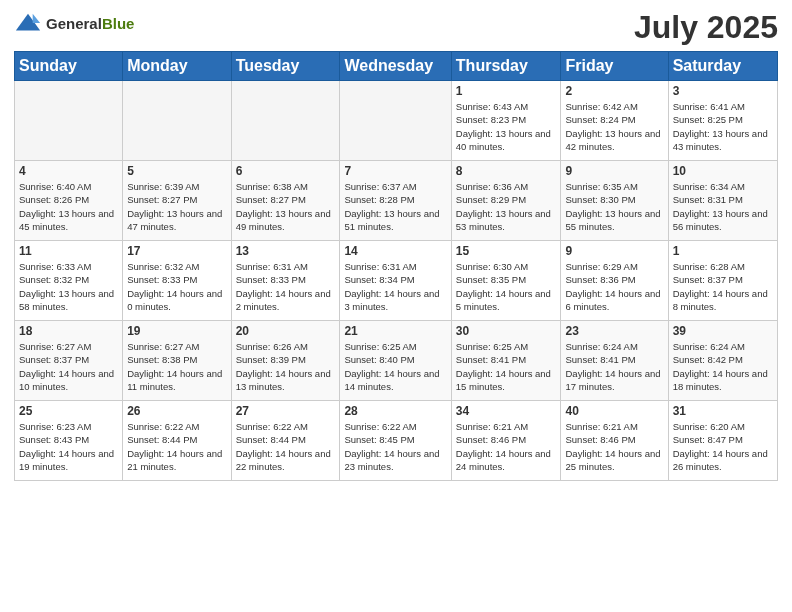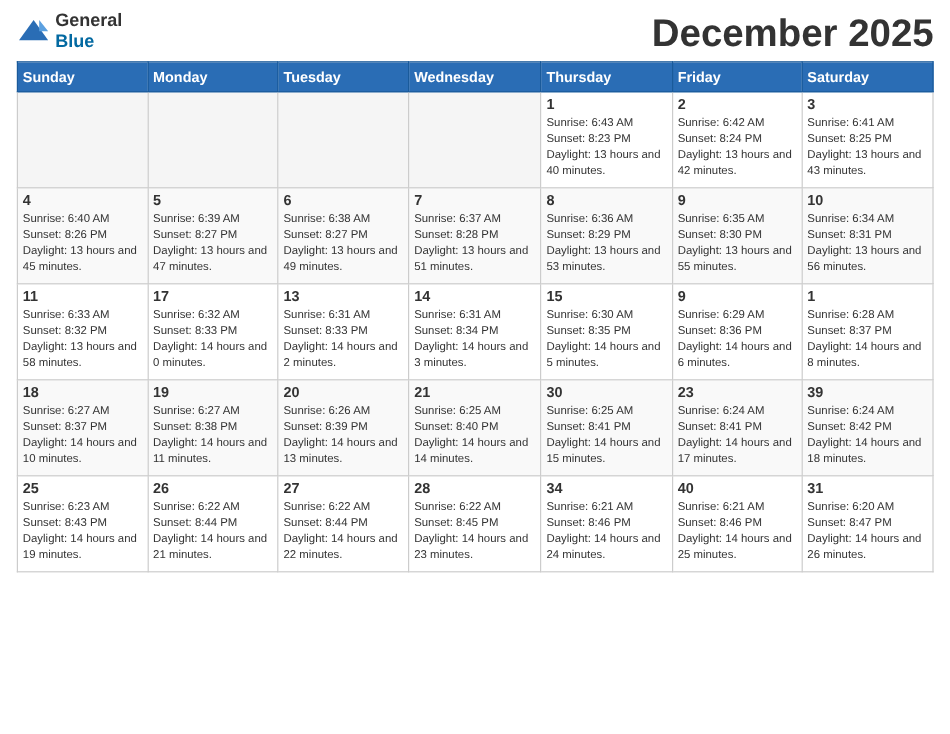--- a/index.html
+++ b/index.html
@@ -22,32 +22,31 @@
       align-items: flex-start;
       margin-bottom: 6px;
     }
     .logo {
       display: flex;
       align-items: center;
       gap: 4px;
     }
     .logo-text {
       display: flex;
-      flex-direction: column;
       line-height: 1.1;
     }
     .logo-general {
       font-size: 15px;
       font-weight: bold;
       color: #333;
     }
     .logo-blue {
       font-size: 15px;
       font-weight: bold;
-      color: #0369a1;
+      color: #4d7c0f;
     }
     .logo-icon {
       width: 28px;
       height: 28px;
     }
     .title-section {
       text-align: right;
     }
     .main-title {
       font-size: 32px;
@@ -60,21 +59,21 @@
       color: #555;
     }
     .calendar {
       width: 100%;
       border-collapse: collapse;
       border: 1px solid #ccc;
     }
     .calendar th {
       background: #2a6db5;
       color: #fff;
-      font-size: 12px;
+      font-size: 16px;
       font-weight: bold;
       padding: 5px 4px;
       text-align: left;
       border: 1px solid #1a5a9a;
     }
     .calendar td {
       border: 1px solid #ccc;
       vertical-align: top;
       padding: 3px 4px;
       width: 113px;
@@ -128,21 +127,21 @@
       <svg class="logo-icon" viewBox="0 0 30 30" xmlns="http://www.w3.org/2000/svg">
         <polygon points="15,4 28,22 2,22" fill="#2a6db5"></polygon>
         <polygon points="20,4 28,14 20,14" fill="#5ba0e0"></polygon>
       </svg>
       <div class="logo-text">
         <span class="logo-general">General</span>
         <span class="logo-blue">Blue</span>
       </div>
     </div>
     <div class="title-section">
-      <div class="main-title">December 2025</div>
+      <div class="main-title">July 2025</div>
     </div>
   </div>
 
   <table class="calendar">
     <thead>
       <tr>
         <th>Sunday</th>
         <th>Monday</th>
         <th>Tuesday</th>
         <th>Wednesday</th>

